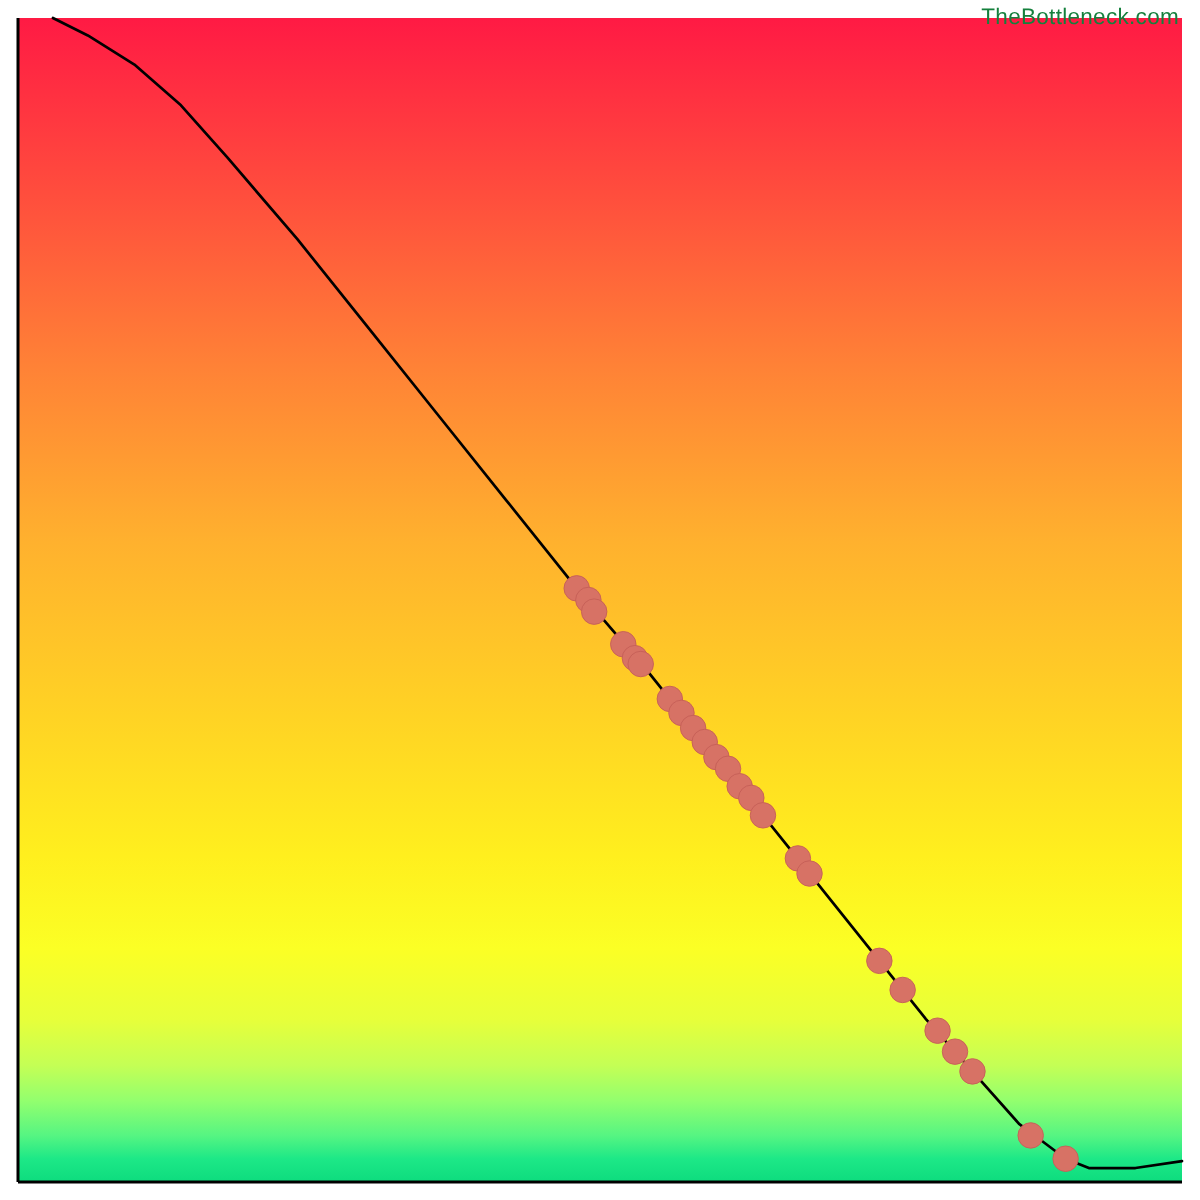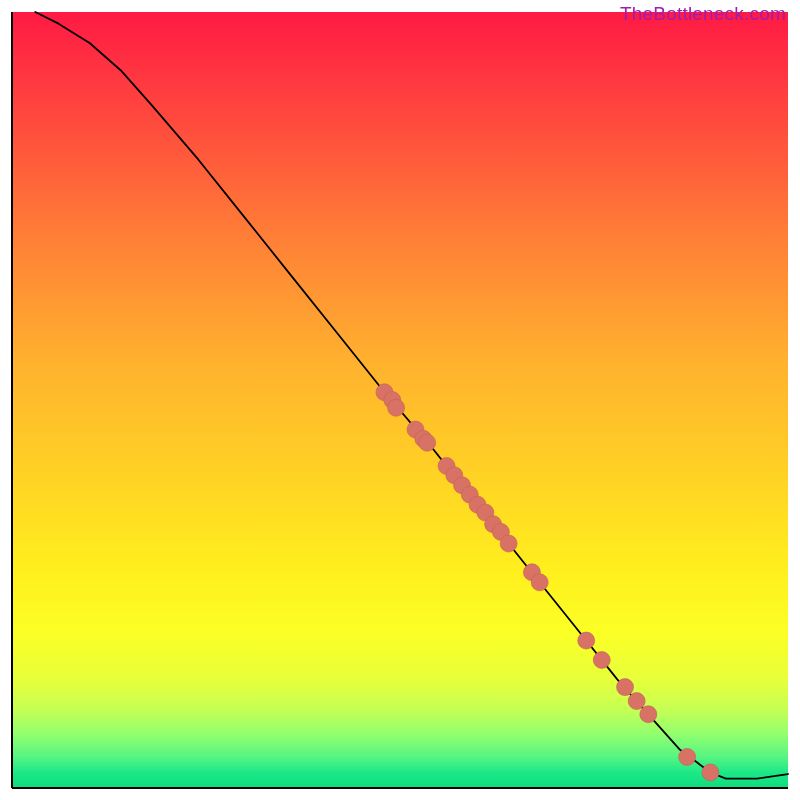--- a/index.html
+++ b/index.html
@@ -55,22 +55,22 @@
     left: 12px;
     top: 787px; 
     width: 776px;
     height: 2px;
     background: #000000;
   }
   .watermark {
     position: absolute;
     top: 3px;
     right: 14px;
-    color: #a21caf;
-    font-size: 19px;
+    color: #15803d;
+    font-size: 15px;
     font-weight: 500;
     letter-spacing: 0.2px;
   }
   svg.overlay {
     position: absolute;
     left: 12px;
     top: 12px;
     width: 776px;
     height: 776px;
     overflow: visible;

